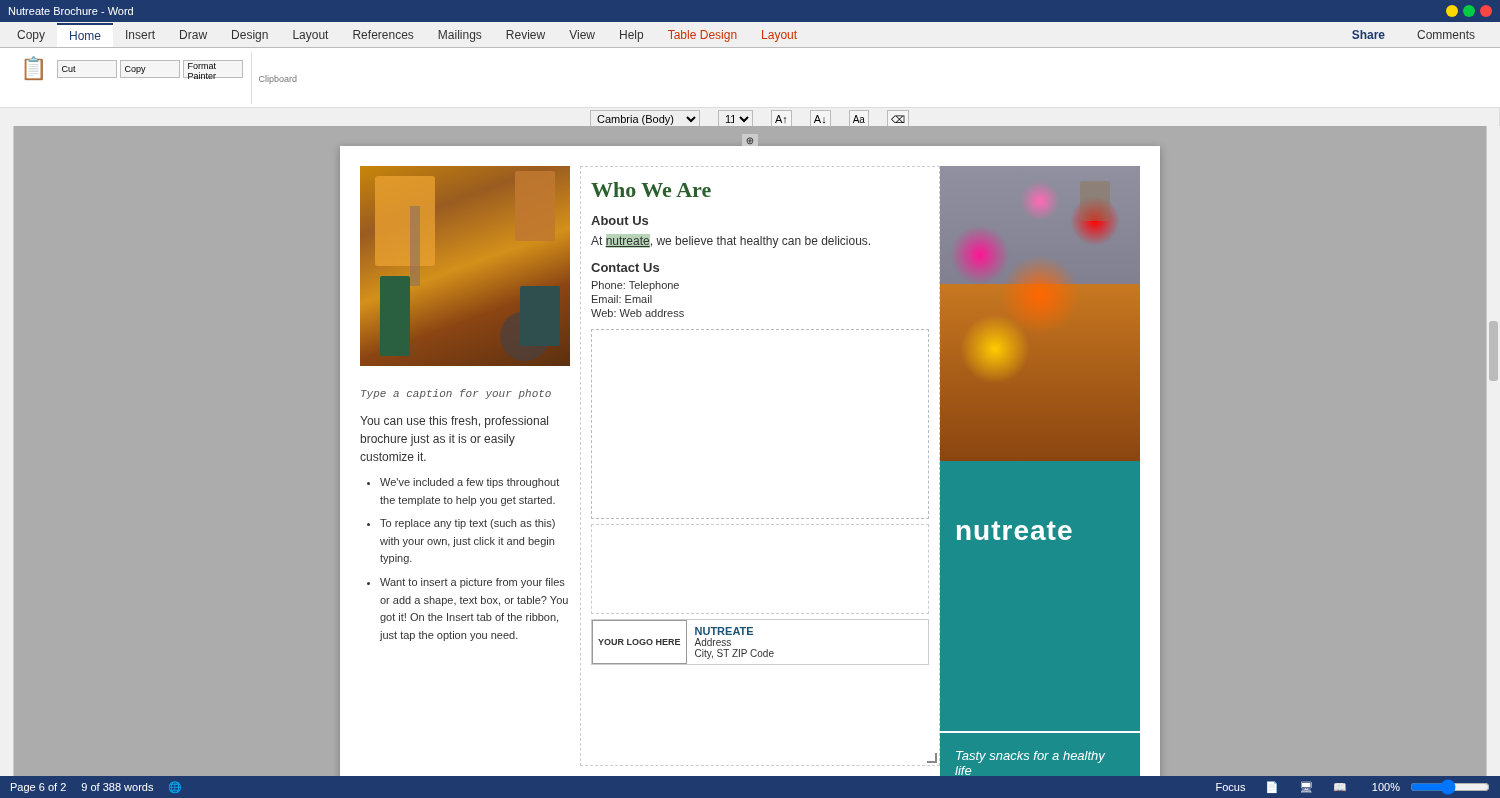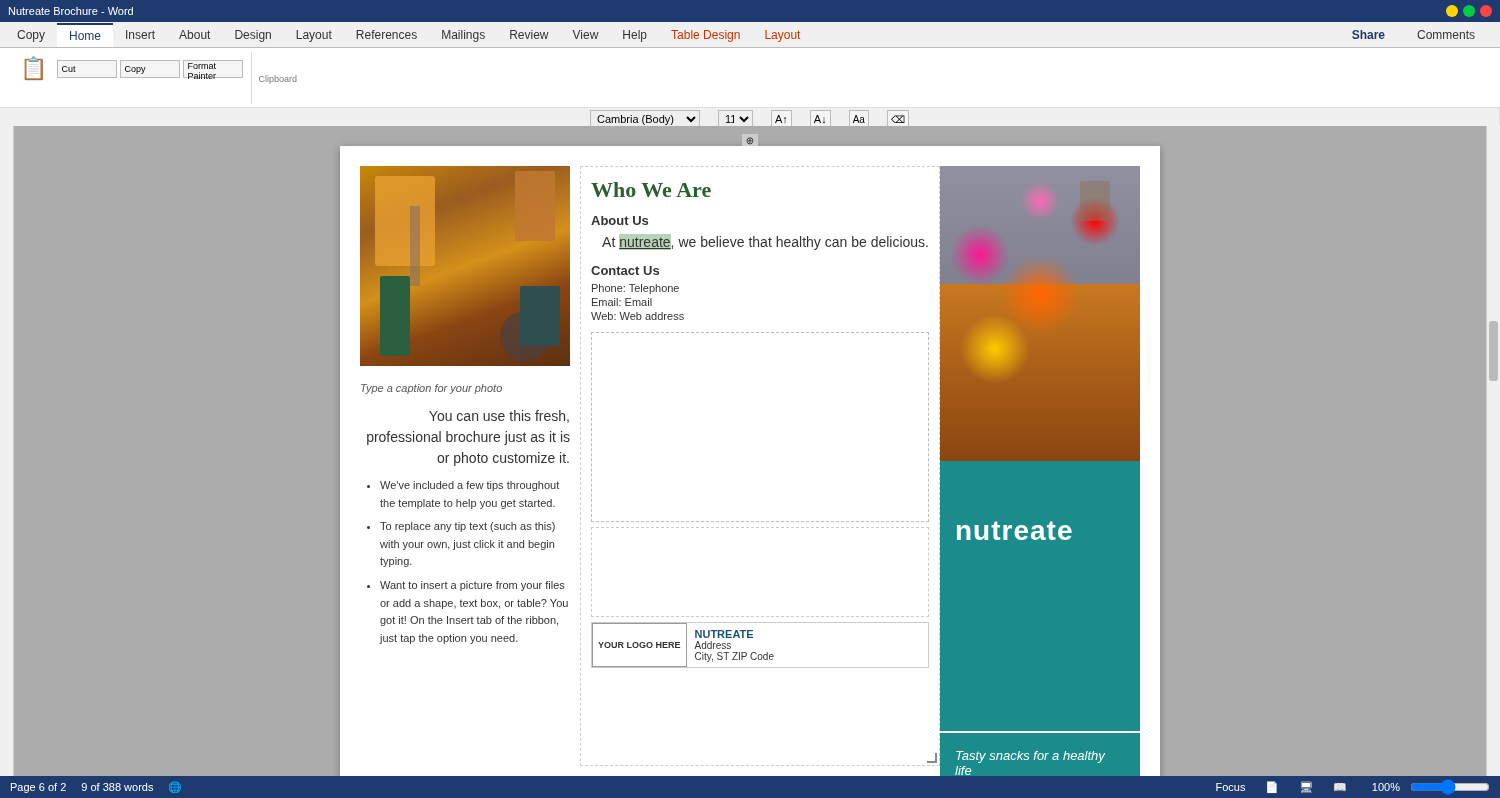--- a/index.html
+++ b/index.html
@@ -243,37 +243,37 @@
         radial-gradient(circle at 60% 30%, #ff6600 0%, transparent 20%),
         radial-gradient(circle at 80% 50%, #ffcc00 0%, transparent 20%),
         radial-gradient(circle at 50% 60%, #ff0000 0%, transparent 25%),
         radial-gradient(circle at 20% 70%, #ff69b4 0%, transparent 20%);
     }
 
     .photo-caption {
       font-style: italic;
       color: #555;
       font-size: 11px;
-      margin-top: 16px;
+      margin-top: 22px;
       margin-bottom: 12px;
+      font-family: Liberation Mono, monospace;
     }
 
     .heading-bold {
       font-weight: bold;
       font-size: 12px;
       margin-bottom: 4px;
       margin-top: 8px;
     }
 
     .body-text {
-      font-size: 14px;
+      font-size: 12px;
       color: #333;
       line-height: 1.5;
       margin-bottom: 8px;
-      text-align: right;
     }
 
     .bullet-list {
       list-style: disc;
       padding-left: 20px;
       font-size: 11px;
       color: #333;
       line-height: 1.6;
     }
     .bullet-list li { margin-bottom: 6px; }
@@ -462,21 +462,21 @@
     <div class="wc wc-max"></div>
     <div class="wc wc-close"></div>
   </div>
 </div>
 
 <div class="ribbon">
   <div class="ribbon-tabs">
     <button class="ribbon-tab">Copy</button>
     <button class="ribbon-tab active">Home</button>
     <button class="ribbon-tab">Insert</button>
-    <button class="ribbon-tab">About</button>
+    <button class="ribbon-tab">Draw</button>
     <button class="ribbon-tab">Design</button>
     <button class="ribbon-tab">Layout</button>
     <button class="ribbon-tab">References</button>
     <button class="ribbon-tab">Mailings</button>
     <button class="ribbon-tab">Review</button>
     <button class="ribbon-tab">View</button>
     <button class="ribbon-tab">Help</button>
     <button class="ribbon-tab table-design-tab">Table Design</button>
     <button class="ribbon-tab table-design-tab">Layout</button>
     <div style="margin-left:auto;display:flex;align-items:center;gap:8px;padding-right:8px;">
@@ -685,21 +685,21 @@
           <div style="position:absolute;top:10px;left:15px;width:60px;height:90px;background:#e8a030;border-radius:3px;opacity:0.8;"></div>
           <div style="position:absolute;top:5px;right:15px;width:40px;height:70px;background:#c07830;border-radius:2px;opacity:0.9;"></div>
           <div style="position:absolute;bottom:10px;left:20px;width:30px;height:80px;background:#2a6040;border-radius:2px;"></div>
           <div style="position:absolute;bottom:5px;right:20px;width:50px;height:50px;background:#4a4040;border-radius:50%;opacity:0.7;"></div>
           <div style="position:absolute;top:40px;left:50px;width:10px;height:80px;background:#8a7060;opacity:0.6;"></div>
         </div>
 
         <p class="photo-caption">Type a caption for your photo</p>
 
 
-        <p class="body-text">You can use this fresh, professional brochure just as it is or photo customize it.</p>
+        <p class="body-text">You can use this fresh, professional brochure just as it is or easily customize it.</p>
 
         <ul class="bullet-list">
           <li>
             <span>We've included a few tips throughout the template to help you get started.</span>
           </li>
           <li>
             <span>To replace any tip text (such as this) with your own, just click it and begin typing.</span>
           </li>
           <li>
             <span>Want to insert a picture from your files or add a shape, text box, or table? You got it! On the Insert tab of the ribbon, just tap the option you need.</span>

